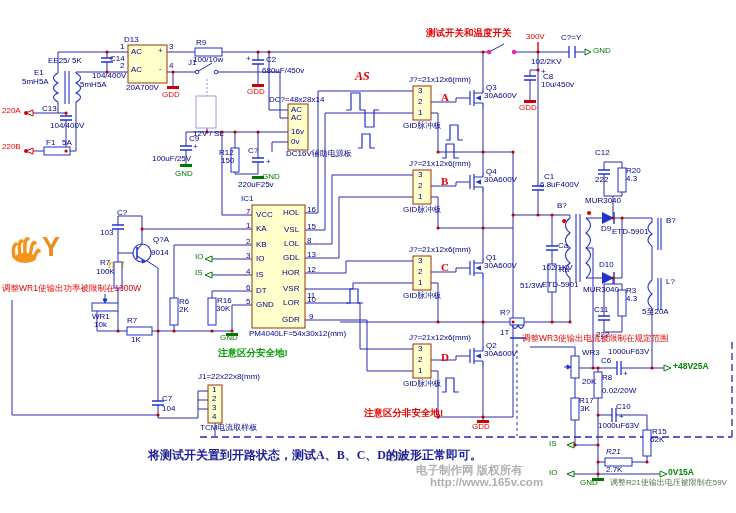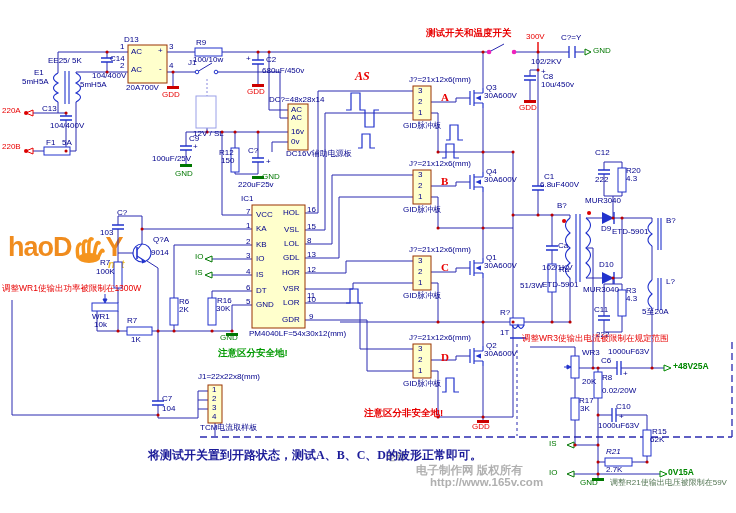--- a/index.html
+++ b/index.html
@@ -32,21 +32,20 @@
   .wm-dash{display:inline-block;width:48px;border-top:2px dashed #e8a23c;margin-right:4px;}
   .wm-tag{font-size:11px;font-weight:bold;color:#f08c1e;}
 </style>
 </head>
 <body>
 
 <div class="stage">
 
   <div class="wm-hao">
     <div class="wm-hao-row">
-      <span class="wm-brand">haoD</span>
       <svg width="34" height="30" viewBox="0 0 34 30">
         <path d="M6,24 Q4,13 8,11 M12,23 Q10,7 14,8 M17,23 Q16,4 20,6 M22,24 Q24,7 27,10 M26,25 Q30,15 31,18" stroke="#f5941d" stroke-width="3.5" fill="none" stroke-linecap="round"></path>
         <ellipse cx="17" cy="25" rx="11" ry="5" fill="#f5941d"></ellipse>
       </svg>
       <span class="wm-brand">Y</span>
     </div>
     <span class="wm-net">net</span>
   </div>
 
   <span class="wm-credit">老铎</span>

